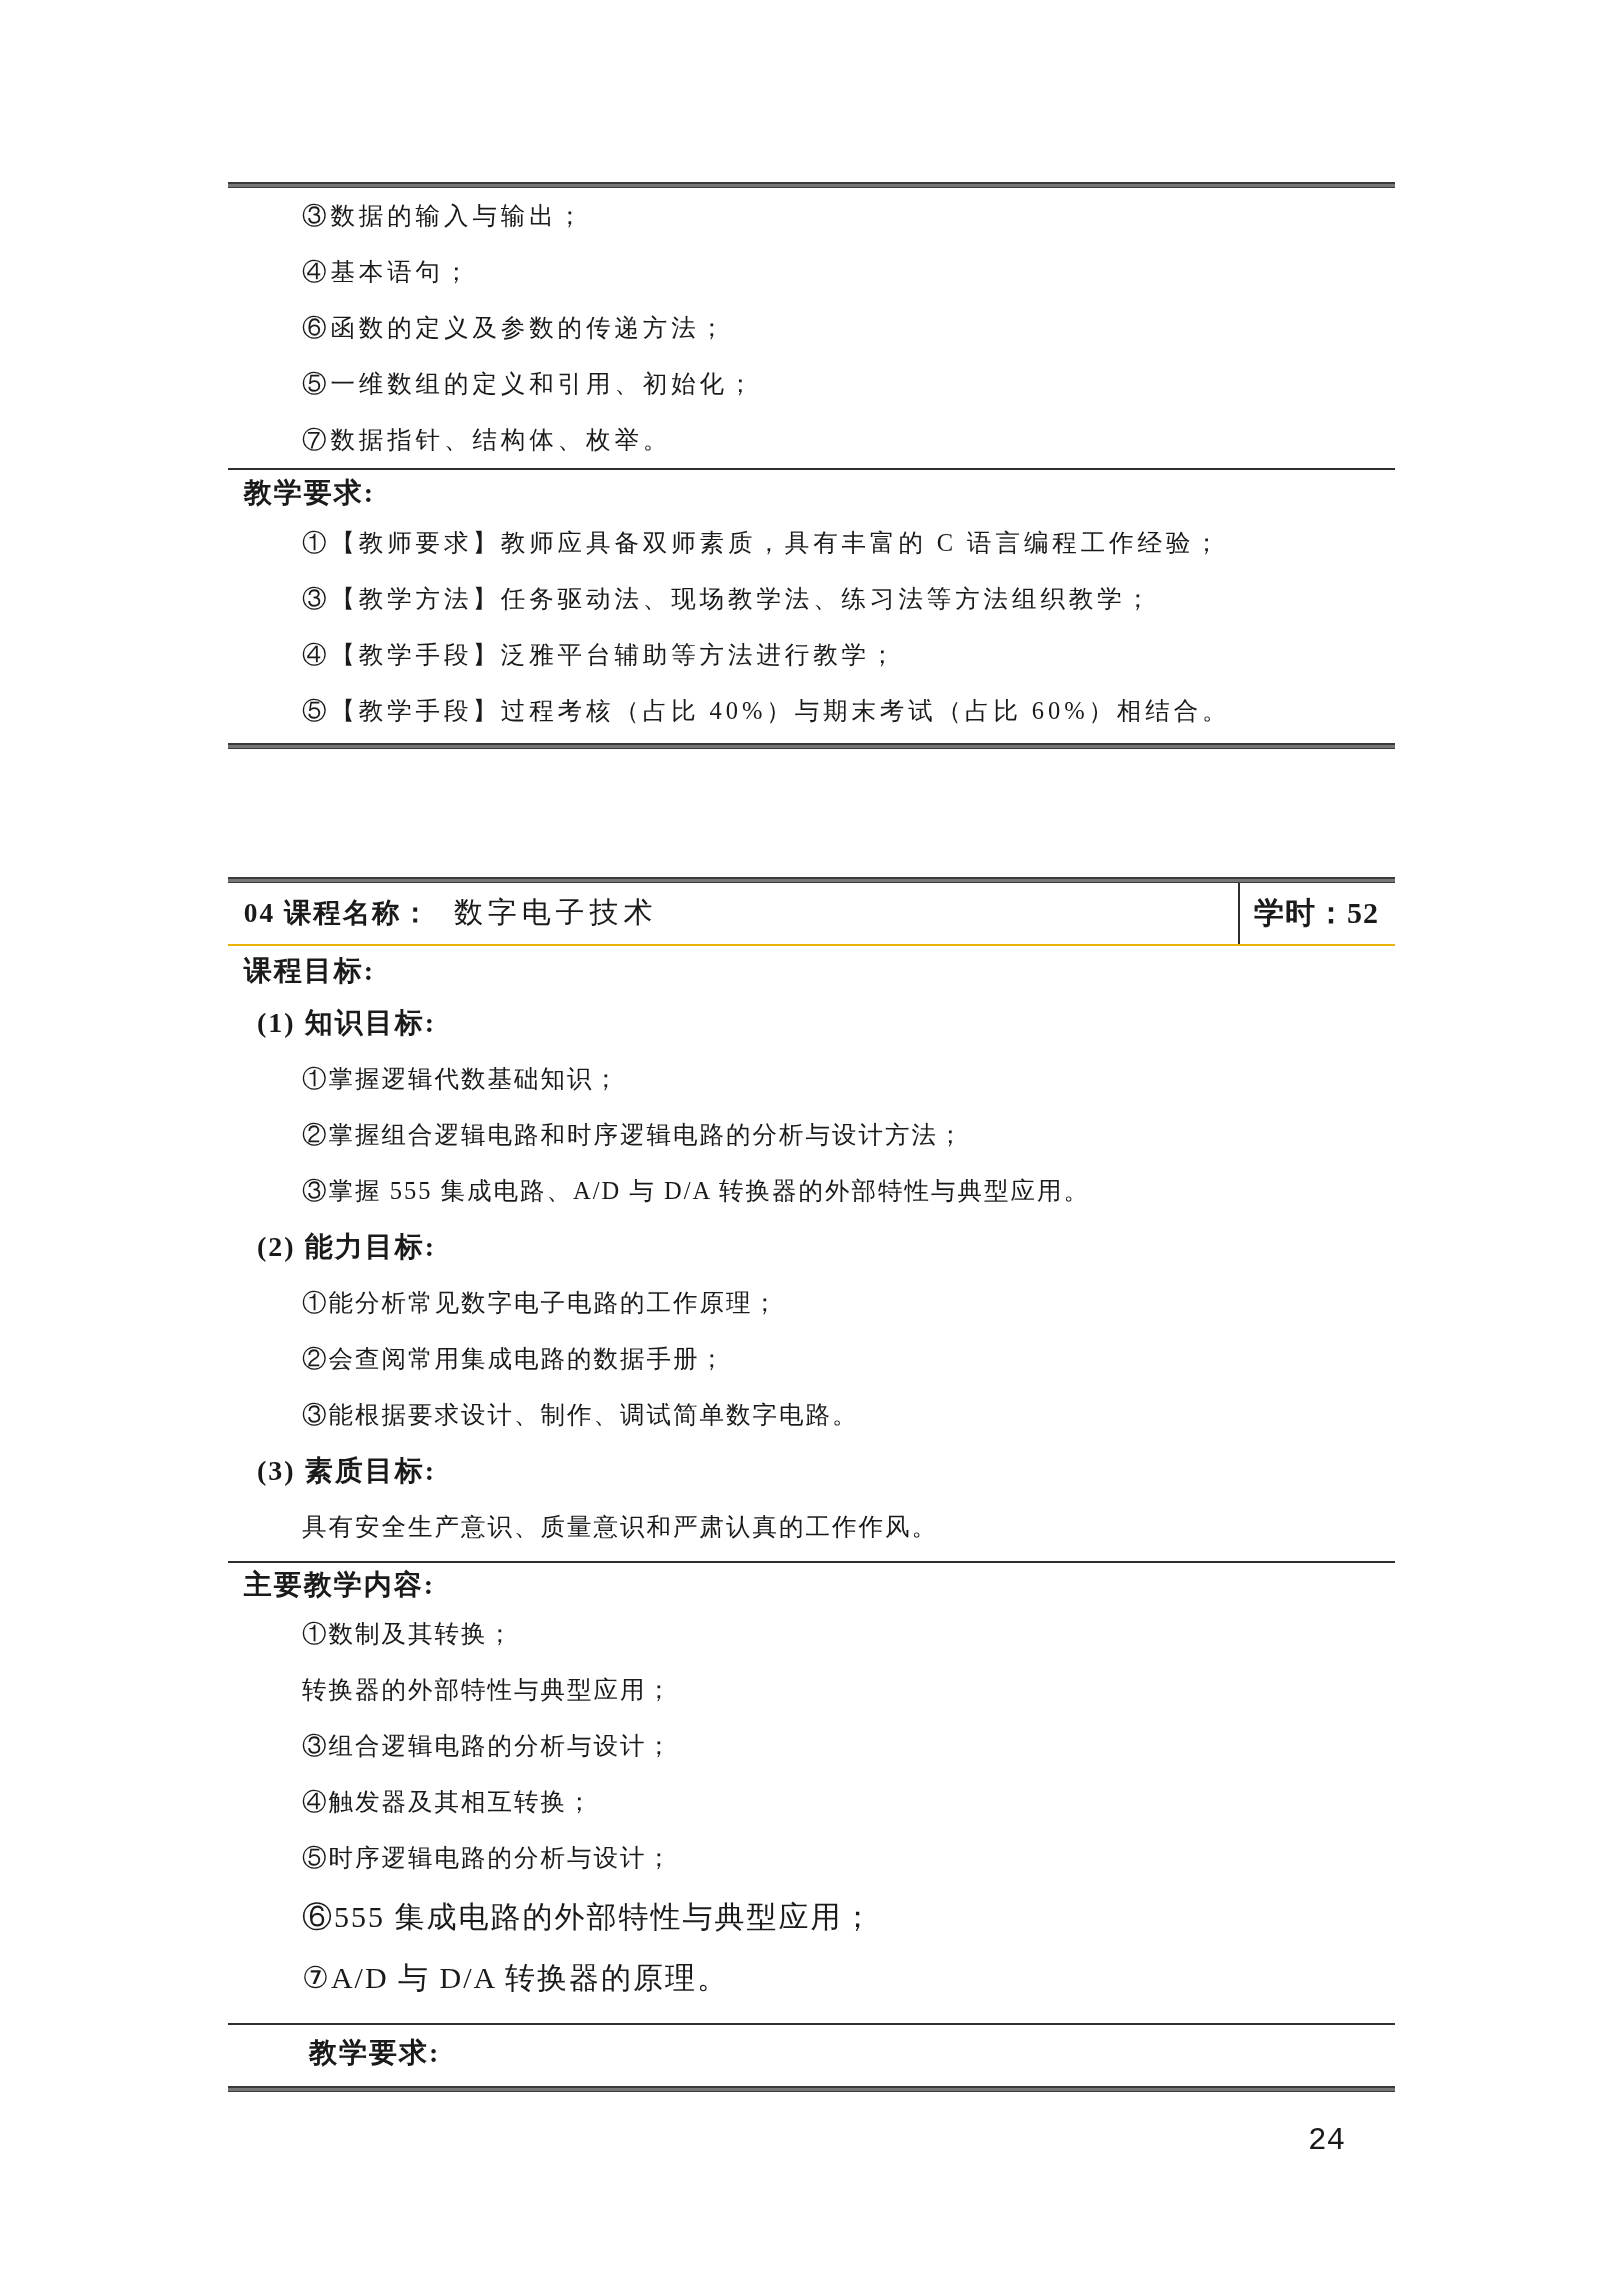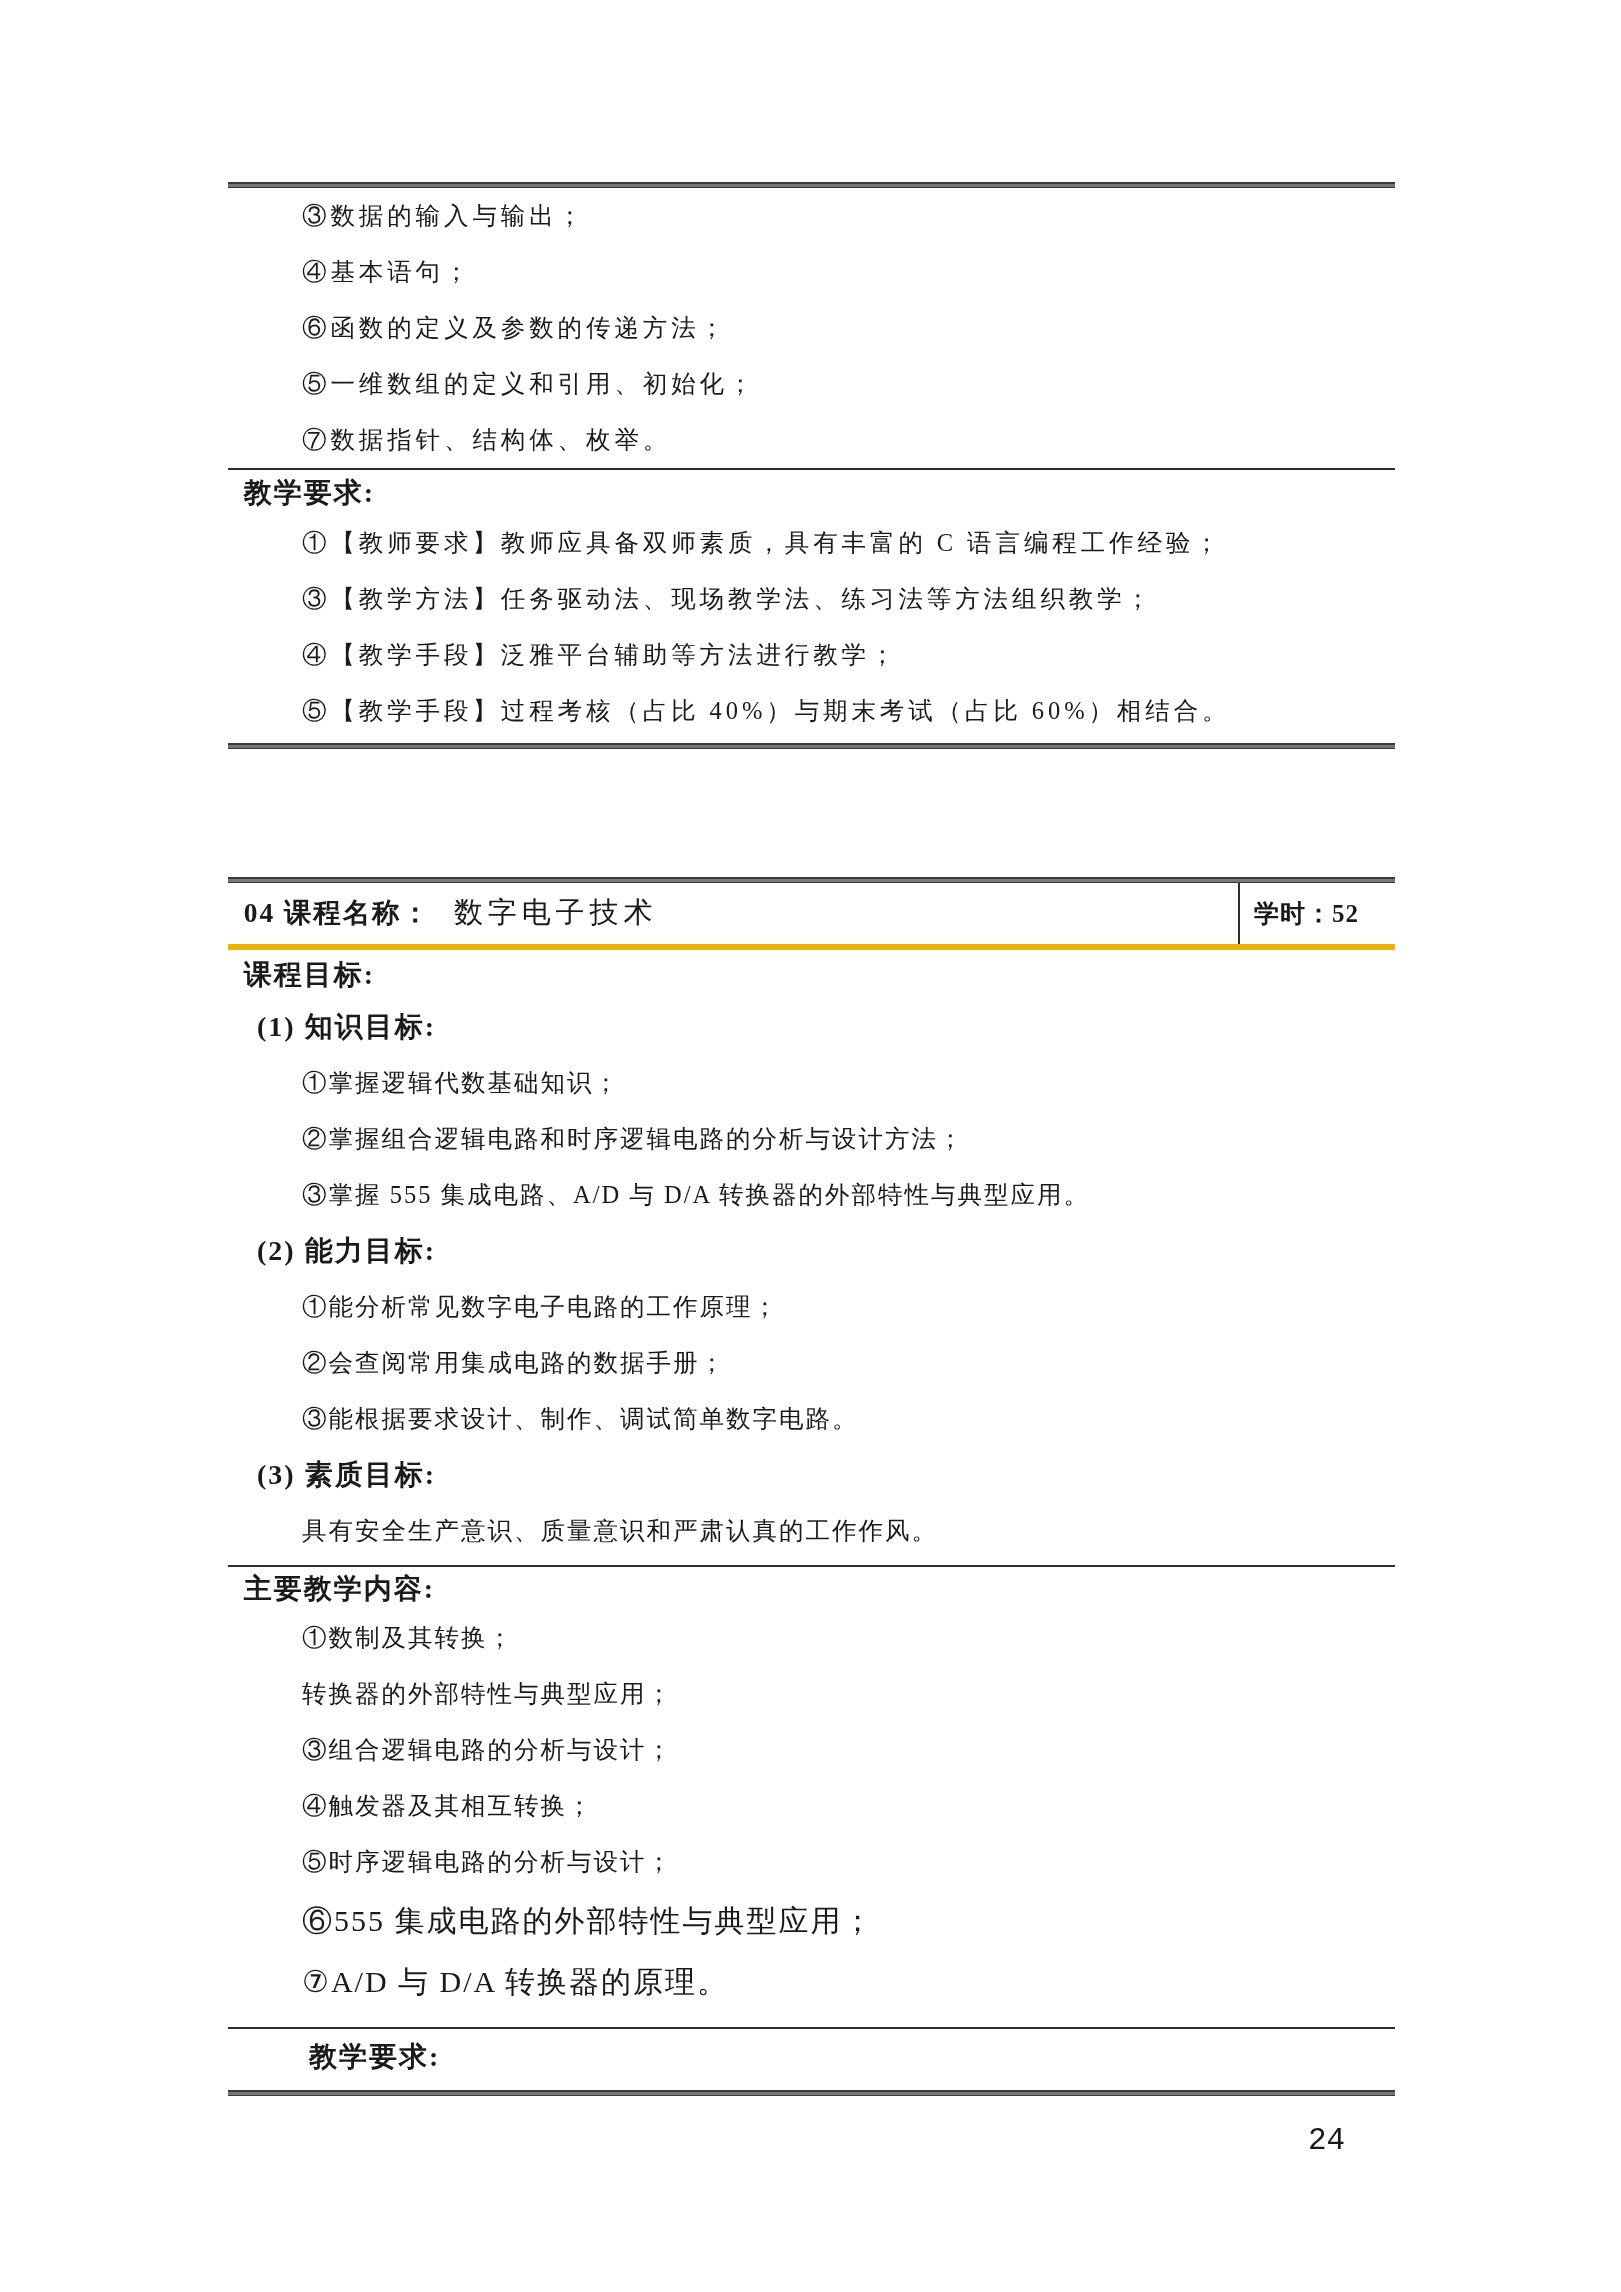--- a/index.html
+++ b/index.html
@@ -85,21 +85,21 @@
   .req-heading-2 {
     height: 55px;
     line-height: 55px;
     padding-left: 81px;
   }
 
   
   .course-header-row {
     display: flex;
     height: 61px;
-    border-bottom: 6px solid #eab308;
+    border-bottom: 2px solid #eab308;
     text-align: right;
   }
   .course-header-left {
     flex: 1 1 auto;
     display: flex;
     align-items: center;
     padding-left: 15.7px;
     white-space: nowrap;
   }
   .course-label {
@@ -112,21 +112,21 @@
     font-size: 29px;
     letter-spacing: 4.9px;
   }
   .course-header-right {
     width: 141px;
     border-left: 2px solid #2e2e2e;
     display: flex;
     align-items: center;
     padding-left: 13.7px;
     font-weight: bold;
-    font-size: 25px;
+    font-size: 30px;
     letter-spacing: 1px;
     white-space: nowrap;
   }
 
   .spacer-6  { height: 5.9px; }
   .spacer-4  { height: 3.9px; }
   .spacer-16 { height: 15.7px; }
 
   .page-number {
     position: absolute;

